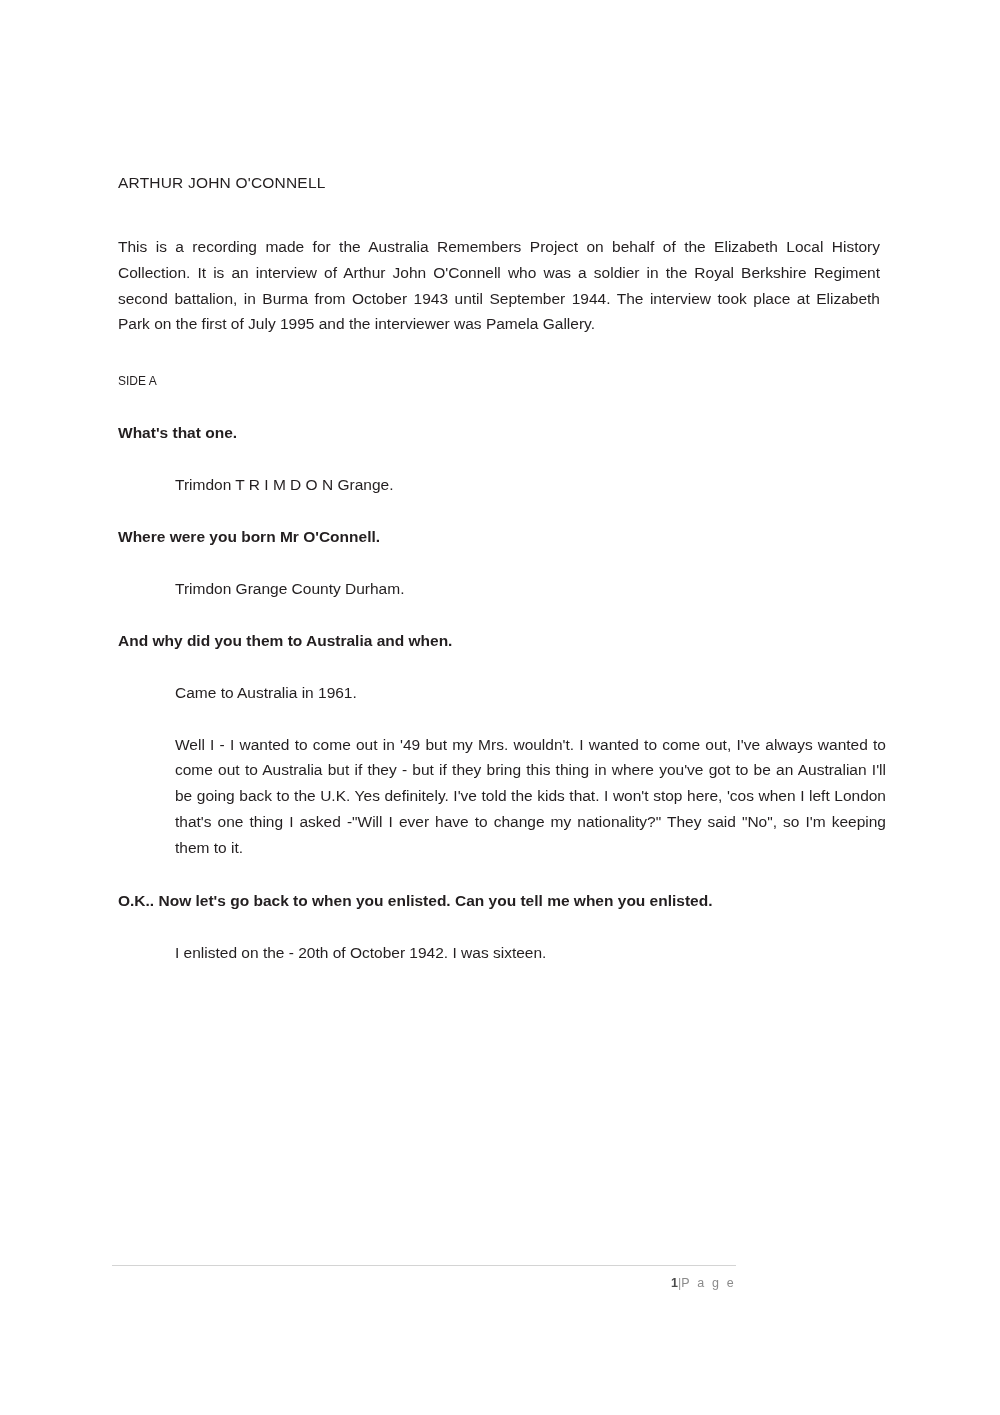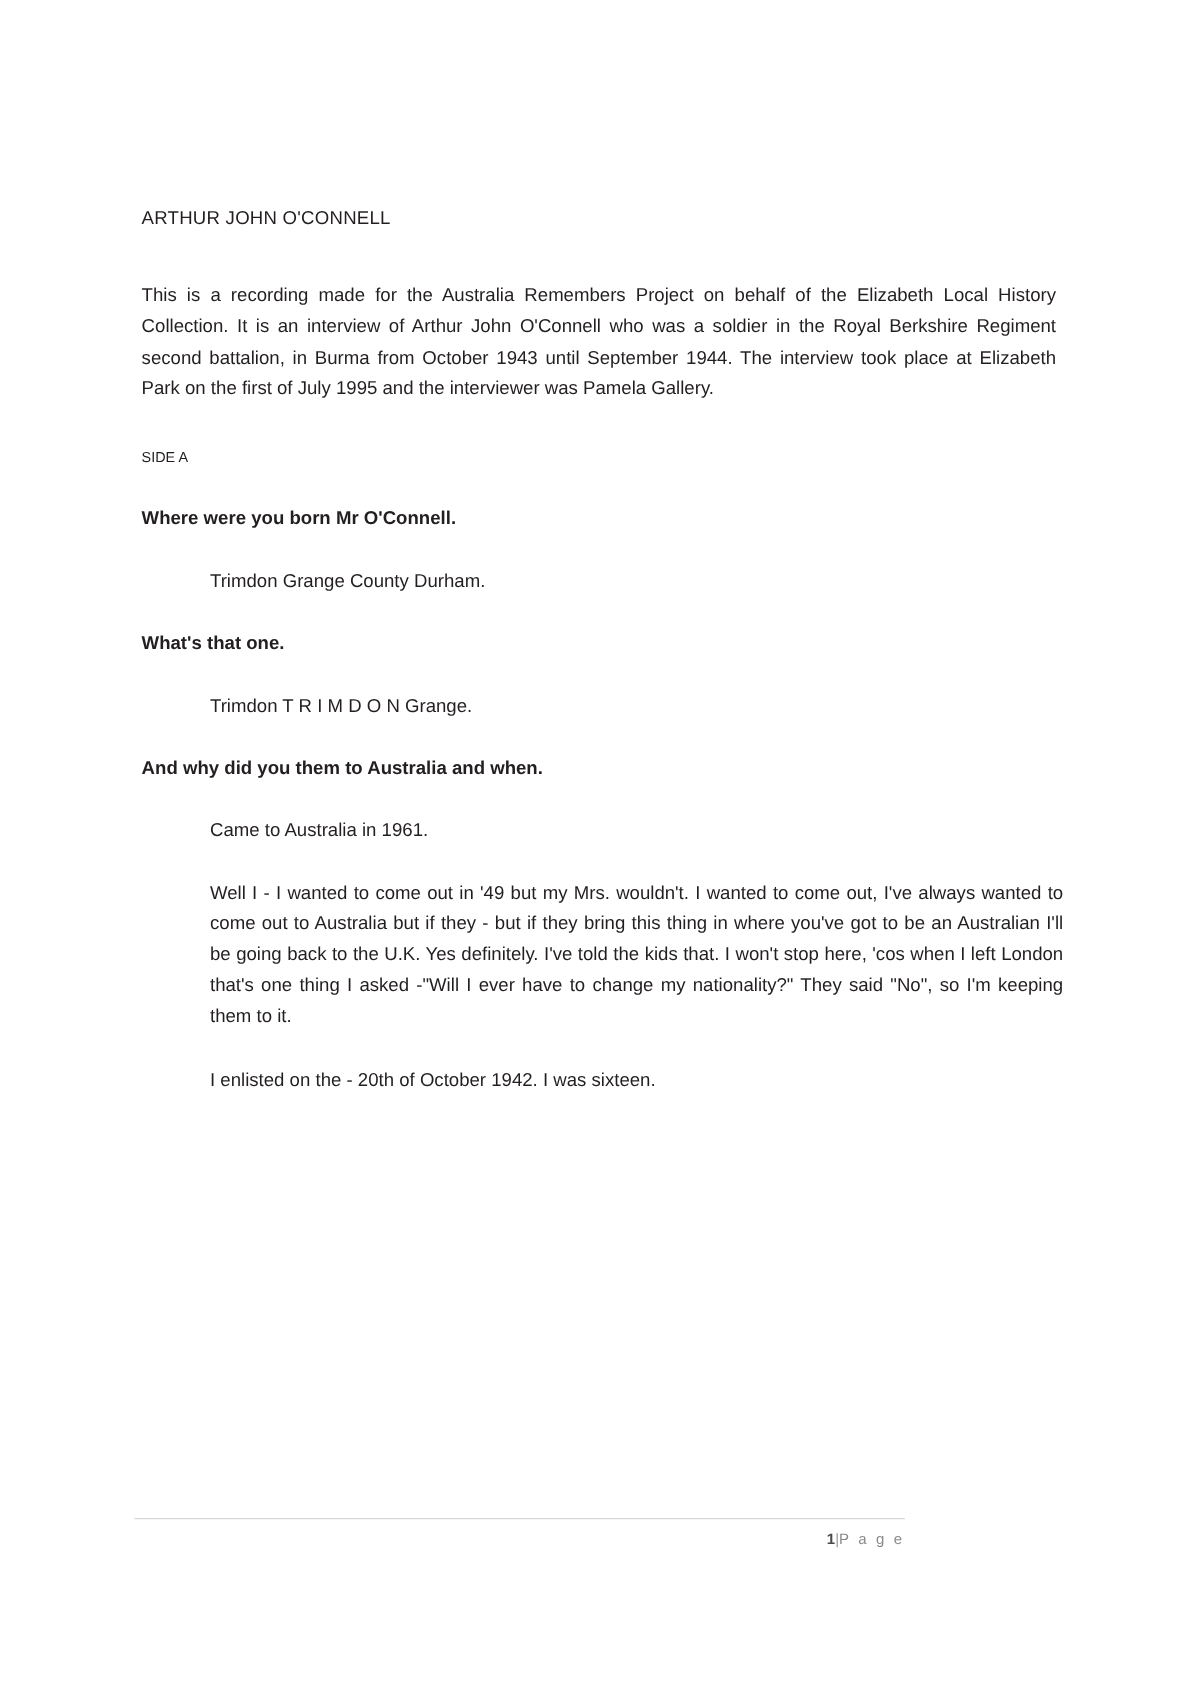--- a/index.html
+++ b/index.html
@@ -79,21 +79,21 @@
 
   .answer.justified {
     text-align: justify;
     text-justify: inter-word;
     margin-bottom: 27px;
   }
 
   .footer {
     position: absolute;
     left: 112px;
-    right: 108px;
+    right: 126px;
     bottom: 124px;
     border-top: 1px solid #d4d4d4;
     padding-top: 9px;
     text-align: right;
   }
 
   .footer-inner {
     font-size: 12.5px;
     color: #8a8a8a;
     line-height: 16px;
@@ -123,40 +123,41 @@
 
   <div class="content">
 
     <p class="doc-title">ARTHUR JOHN O'CONNELL</p>
 
     <p class="intro">This is a recording made for the Australia Remembers Project on behalf of the Elizabeth Local History Collection. It is an interview of Arthur John O'Connell who was a soldier in the Royal Berkshire Regiment second battalion, in Burma from October 1943 until September 1944. The interview took place at Elizabeth Park on the first of July 1995 and the interviewer was Pamela Gallery.</p>
 
     <p class="side-label">SIDE A</p>
 
     <div class="qa-block">
-      <p class="question">Where were you born Mr O'Connell.</p>
-      <p class="answer">Trimdon Grange County Durham.</p>
+      <p class="question">What's that one.</p>
+      <p class="answer">Trimdon T R I M D O N Grange.</p>
     </div>
 
     <div class="qa-block">
-      <p class="question">What's that one.</p>
-      <p class="answer">Trimdon T R I M D O N Grange.</p>
+      <p class="question">Where were you born Mr O'Connell.</p>
+      <p class="answer">Trimdon Grange County Durham.</p>
     </div>
 
 
     <div class="qa-block">
       <p class="question">And why did you them to Australia and when.</p>
       <p class="answer">Came to Australia in 1961.</p>
     </div>
 
     <div class="qa-block">
       <p class="answer justified">Well I - I wanted to come out in '49 but my Mrs. wouldn't. I wanted to come out, I've always wanted to come out to Australia but if they -  but if they bring  this thing in where you've got to be an Australian I'll be going back to the U.K. Yes definitely. I've told the kids that. I won't stop here, 'cos when I left London that's one thing I asked -"Will I ever have to change my nationality?" They said "No", so I'm keeping them to it.</p>
     </div>
 
     <div class="qa-block">
+      <p class="question">O.K.. Now let's go back to when you enlisted. Can you tell me when you enlisted.</p>
       <p class="answer">I enlisted on the -  20th of October 1942. I was sixteen.</p>
     </div>
 
     <div class="qa-block">
     </div>
 
   </div>
 
   <div class="footer">
     <div class="footer-inner"><span class="footer-num">1</span><span class="footer-sep">|</span><span class="footer-word">P a g e</span></div>

